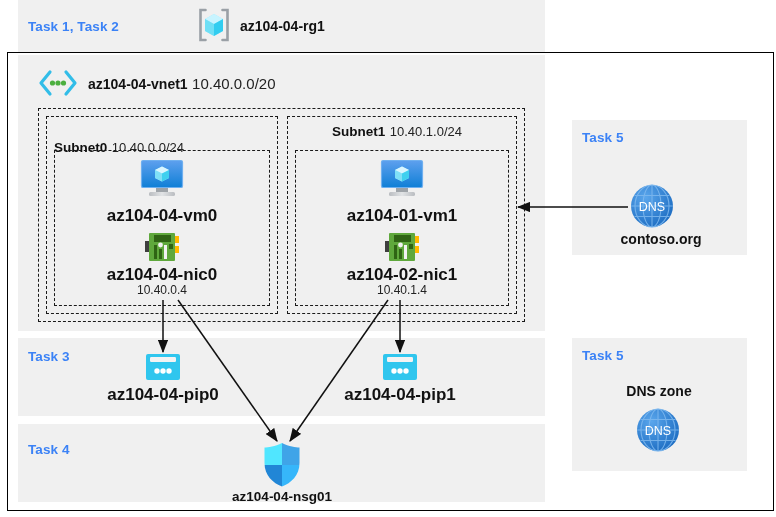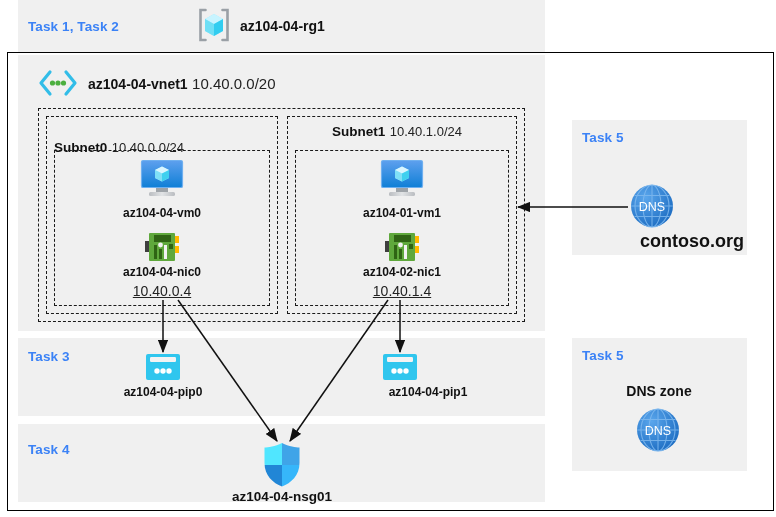--- a/index.html
+++ b/index.html
@@ -35,27 +35,26 @@
   #subnet1-box{left:287px;top:116px;width:230px;height:198px;}
   #vm0-box{left:54px;top:150px;width:216px;height:156px;}
   #vm1-box{left:295px;top:150px;width:214px;height:156px;}
 
   
   .task-label{
     color:#3b82f6;font-weight:bold;font-size:13.5px;letter-spacing:.1px;
     white-space:nowrap;
   }
   .res-name{
-    color:#111;font-weight:bold;font-size:12px;white-space:nowrap;
+    color:#111;font-weight:bold;font-size:17px;white-space:nowrap;
     text-align:center;
   }
   .res-sub{
-    color:#222;font-weight:normal;font-size:14px;white-space:nowrap;
+    color:#222;font-weight:normal;font-size:12px;white-space:nowrap;
     text-align:center;
-    text-decoration:underline;
   }
   .hdr-bold{color:#111;font-weight:bold;font-size:13.5px;}
   .hdr-reg{color:#222;font-weight:normal;font-size:13px;}
   .hdr-line{white-space:nowrap;}
   .centered{transform:translateX(-50%);text-align:center;}
 
   
   .rg-icon{width:36px;height:34px;}
   
   .vnet-icon{width:40px;height:26px;}
@@ -229,21 +228,21 @@
 
   <div class="abs pip-icon" style="left:383px;top:354px;">
     <svg viewBox="0 0 34 26" width="34" height="26" aria-hidden="true">
       <rect x="0" y="0" width="34" height="26" rx="2" fill="#30c6ee"></rect>
       <rect x="4" y="3" width="26" height="5" rx="1.2" fill="#f3f3f3"></rect>
       <circle cx="11" cy="17" r="2.7" fill="#ffffff"></circle>
       <circle cx="17" cy="17" r="2.7" fill="#ffffff"></circle>
       <circle cx="23" cy="17" r="2.7" fill="#ffffff"></circle>
     </svg>
   </div>
-  <div class="abs res-name centered" style="left:400px;top:385px;margin-left:28px;">az104-04-pip1</div>
+  <div class="abs res-name centered" style="left:400px;top:385px;">az104-04-pip1</div>
 
   <div class="abs panel" id="task4-panel"></div>
   <div class="abs task-label" style="left:28px;top:442px;">Task 4</div>
 
   <div class="abs nsg-icon" style="left:263px;top:443px;">
     <svg viewBox="0 0 38 44" width="38" height="44" aria-hidden="true">
       <defs>
         <clipPath id="nsgclip">
           <path d="M19 0 C12 3.6 5 4.4 1.5 4.6 L1.5 20 C1.5 32.5 10 40 19 43.6 C28 40 36.5 32.5 36.5 20 L36.5 4.6 C33 4.4 26 3.6 19 0 Z"></path>
         </clipPath>
@@ -274,21 +273,21 @@
         <ellipse cx="22" cy="22" rx="9" ry="21"></ellipse>
         <ellipse cx="22" cy="22" rx="17" ry="21"></ellipse>
         <line x1="1" y1="22" x2="43" y2="22"></line>
         <path d="M4.5 11.5 H39.5"></path>
         <path d="M4.5 32.5 H39.5"></path>
         <line x1="22" y1="1" x2="22" y2="43"></line>
       </g>
       <text x="22" y="27" text-anchor="middle" font-family="Liberation Sans, sans-serif" font-size="12.5" fill="#ffffff">DNS</text>
     </svg>
   </div>
-  <div class="abs res-name centered" style="left:692px;top:231px;font-size:18px;">contoso.org</div>
+  <div class="abs res-name centered" style="left:661px;top:231px;font-size:14px;">contoso.org</div>
 
   <div class="abs panel" id="task6-panel"></div>
   <div class="abs task-label" style="left:582px;top:348px;">Task 5</div>
   <div class="abs res-name centered" style="left:659px;top:383px;font-size:14px;">DNS zone</div>
 
   <div class="abs dns-icon" style="left:636px;top:408px;">
     <svg viewBox="0 0 44 44" width="44" height="44" aria-hidden="true">
       <defs>
         <radialGradient id="dnsg2" cx="0.35" cy="0.3" r="0.85">
           <stop offset="0" stop-color="#5aa6ec"></stop>

